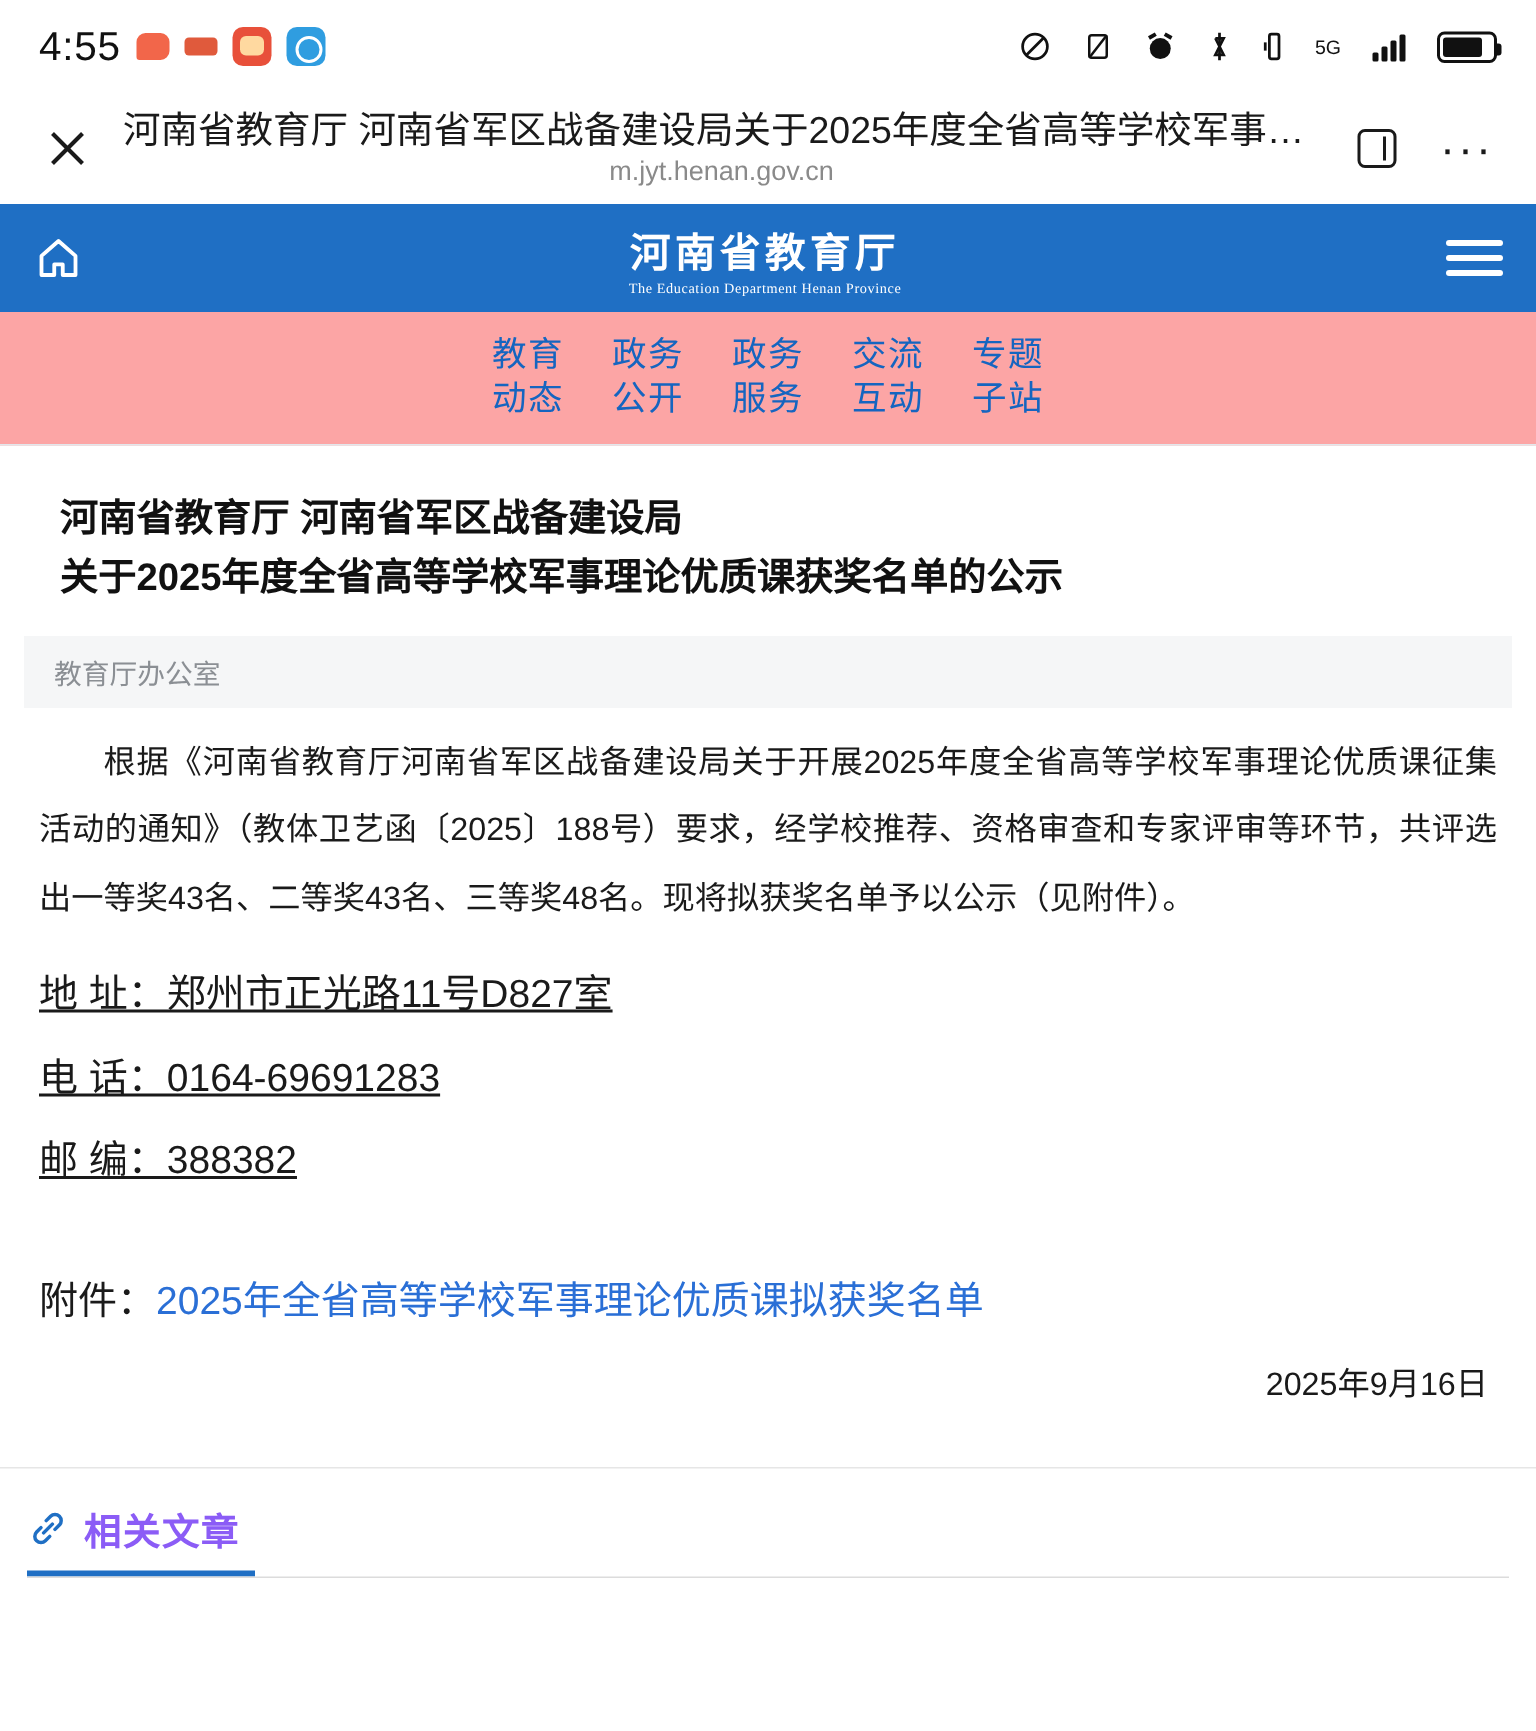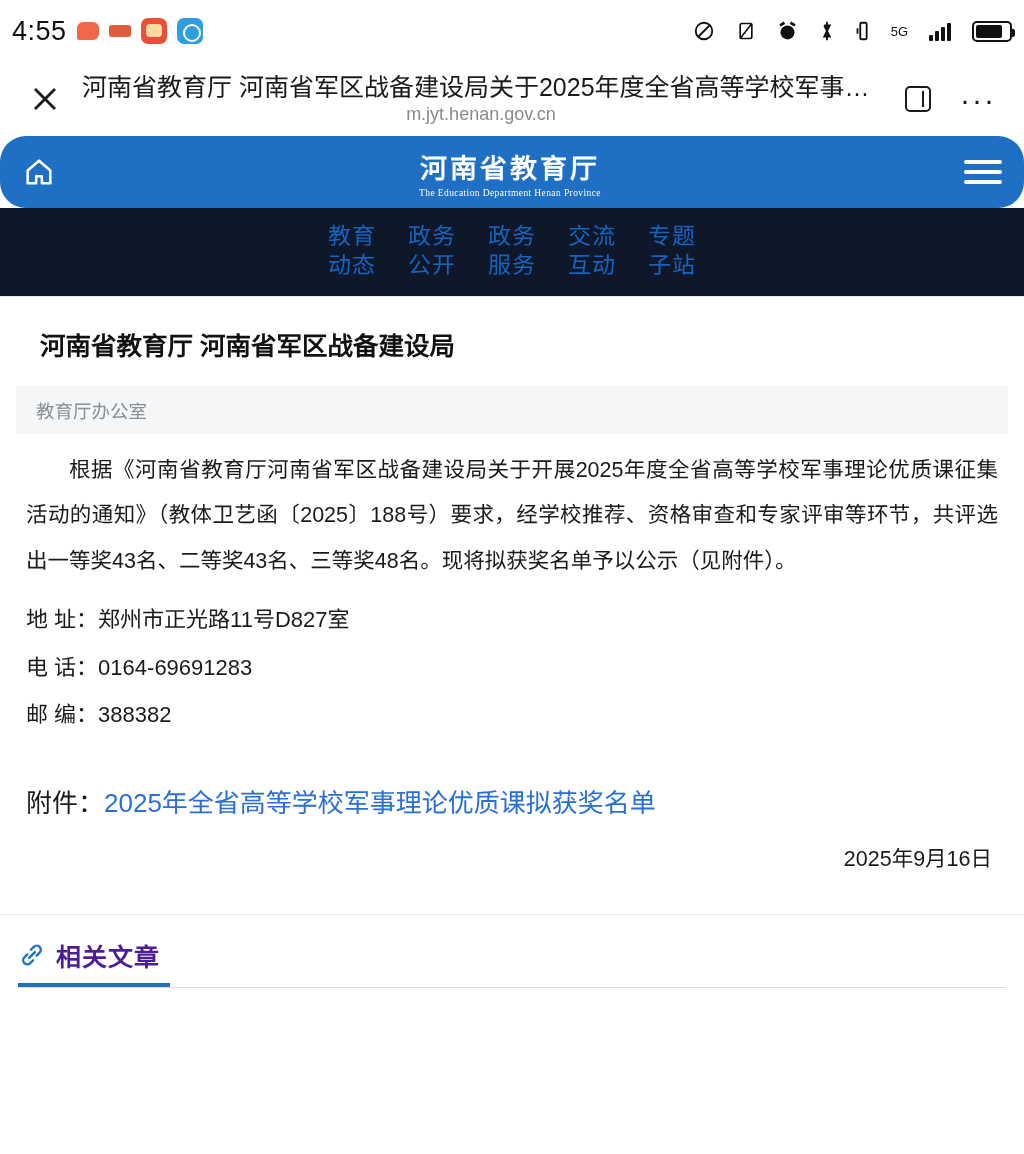--- a/index.html
+++ b/index.html
@@ -8,21 +8,21 @@
     background: #ffffff;
     font-family: "Liberation Sans", "DejaVu Sans", sans-serif;
     overflow: hidden;
   }
 
   
   .statusbar {
     height: 62px;
     background: #ffffff;
     display: flex; align-items: center;
-    padding: 0 12px;
+    padding: 0 26px;
     justify-content: space-between;
   }
   .sb-left { display: flex; align-items: center; gap: 10px; }
   .sb-time { font-size: 27px; color: #111; font-weight: 400; letter-spacing: .5px; }
   .sb-icon { display: inline-flex; align-items: center; justify-content: center; }
   .ic-chat { width: 22px; height: 18px; background: #f2664a; border-radius: 6px 6px 6px 2px; }
   .ic-red { width: 22px; height: 12px; background: #e05a3c; border-radius: 3px; }
   .ic-app { width: 26px; height: 26px; background: #e8503a; border-radius: 7px; position: relative; }
   .ic-app::after { content: ""; position: absolute; left: 5px; top: 6px; width: 16px; height: 13px; background: #ffd9a0; border-radius: 4px; }
   .ic-blue { width: 26px; height: 26px; background: #2f9de0; border-radius: 7px; position: relative; }
@@ -58,32 +58,31 @@
   .chrome-btn { width: 44px; height: 44px; display:flex; align-items:center; justify-content:center; flex: 0 0 auto; }
   .tab-square { width: 26px; height: 26px; border: 2.5px solid #1a1a1a; border-radius: 5px; position: relative; }
   .tab-square::after { content:""; position:absolute; right:5px; top:3px; bottom:3px; width:2.5px; background:#1a1a1a; }
   .dots { font-size: 30px; letter-spacing: 2px; color: #1a1a1a; line-height: .5; }
 
   
   .site-header {
     height: 72px; background: #1f6fc4;
     display: flex; align-items: center; justify-content: space-between;
     padding: 0 22px;
-    border-radius: 26px;
   }
   .home-icon svg { display:block; }
   .brand { text-align: center; color: #fff; }
   .brand-cn { font-size: 27px; letter-spacing: 3px; font-family: "Liberation Serif", "DejaVu Serif", serif; font-weight: 700; }
   .brand-en { font-size: 9.5px; letter-spacing: .4px; margin-top: 2px; font-family: "Liberation Serif", serif; }
   .menu-icon { display: flex; flex-direction: column; gap: 6px; }
   .menu-icon i { display:block; width: 38px; height: 4px; background: #fff; border-radius: 2px; }
 
   
   .site-nav {
-    background: #0f172a; border-bottom: 1px solid #e2e7ec;
+    background: #fca5a5; border-bottom: 1px solid #e2e7ec;
     display: flex; justify-content: center; gap: 0; padding: 14px 0 16px;
   }
   .nav-item {
     width: 80px; text-align: center; color: #1565c0;
     font-size: 23px; line-height: 1.27; letter-spacing: 1px;
   }
   .nav-item div { white-space: nowrap; }
 
   
   .article { padding: 26px 16px 0; }
@@ -95,29 +94,29 @@
     margin: 20px 0 0; background: #f5f6f7; height: 48px;
     display: flex; align-items: center; justify-content: space-between;
     padding: 0 20px; color: #8b8f94; font-size: 18.5px;
   }
   .art-body { padding: 14px 10px 0; color: #1a1a1a; }
   .art-body p {
     font-size: 21.5px; line-height: 2.12; text-align: justify; text-justify: inter-ideograph;
     text-indent: 2em;
   }
   .contact { margin-top: 12px; }
-  .contact p { font-size: 22px; line-height: 2.15; text-indent: 0; }
+  .contact p { font-size: 26px; line-height: 2.15; text-indent: 0; text-decoration: underline; }
   .attach { margin-top: 44px; font-size: 26px; }
   .attach a { color: #2a6fd6; text-decoration: none; }
   .sign { text-align: right; font-size: 21.5px; margin-top: 22px; padding-right: 6px; }
 
   
   .related-wrap { margin-top: 42px; border-top: 1px solid #e6e6e6; padding: 22px 18px 0; }
   .related-head { display: flex; align-items: center; gap: 10px; padding-bottom: 10px; }
-  .related-title { font-size: 25px; font-weight: 700; color: #4c1d95; letter-spacing: 1px; }
+  .related-title { font-size: 25px; font-weight: 700; color: #8b5cf6; letter-spacing: 1px; }
   .related-underline { height: 4px; background: #1f6fc4; width: 152px; margin-left: 0; }
   .related-rule { height: 1px; background: #dcdcdc; margin-top: 0; }
   .link-icon svg { display:block; }
 </style>
 </head>
 <body>
 
 <div class="statusbar">
   <div class="sb-left">
     <span class="sb-time">4:55</span>
@@ -235,20 +234,21 @@
   </div>
   <div class="nav-item">
     <div>专题</div>
     <div>子站</div>
   </div>
 </div>
 
 <div class="article">
   <div class="art-title">
     <div>河南省教育厅 河南省军区战备建设局</div>
+    <div>关于2025年度全省高等学校军事理论优质课获奖名单的公示</div>
   </div>
 
   <div class="meta-bar">
     <span>教育厅办公室</span>
   </div>
 
   <div class="art-body">
     <p>根据《河南省教育厅河南省军区战备建设局关于开展2025年度全省高等学校军事理论优质课征集活动的通知》（教体卫艺函〔2025〕188号）要求，经学校推荐、资格审查和专家评审等环节，共评选出一等奖43名、二等奖43名、三等奖48名。现将拟获奖名单予以公示（见附件）。</p>
 
     <div class="contact">

